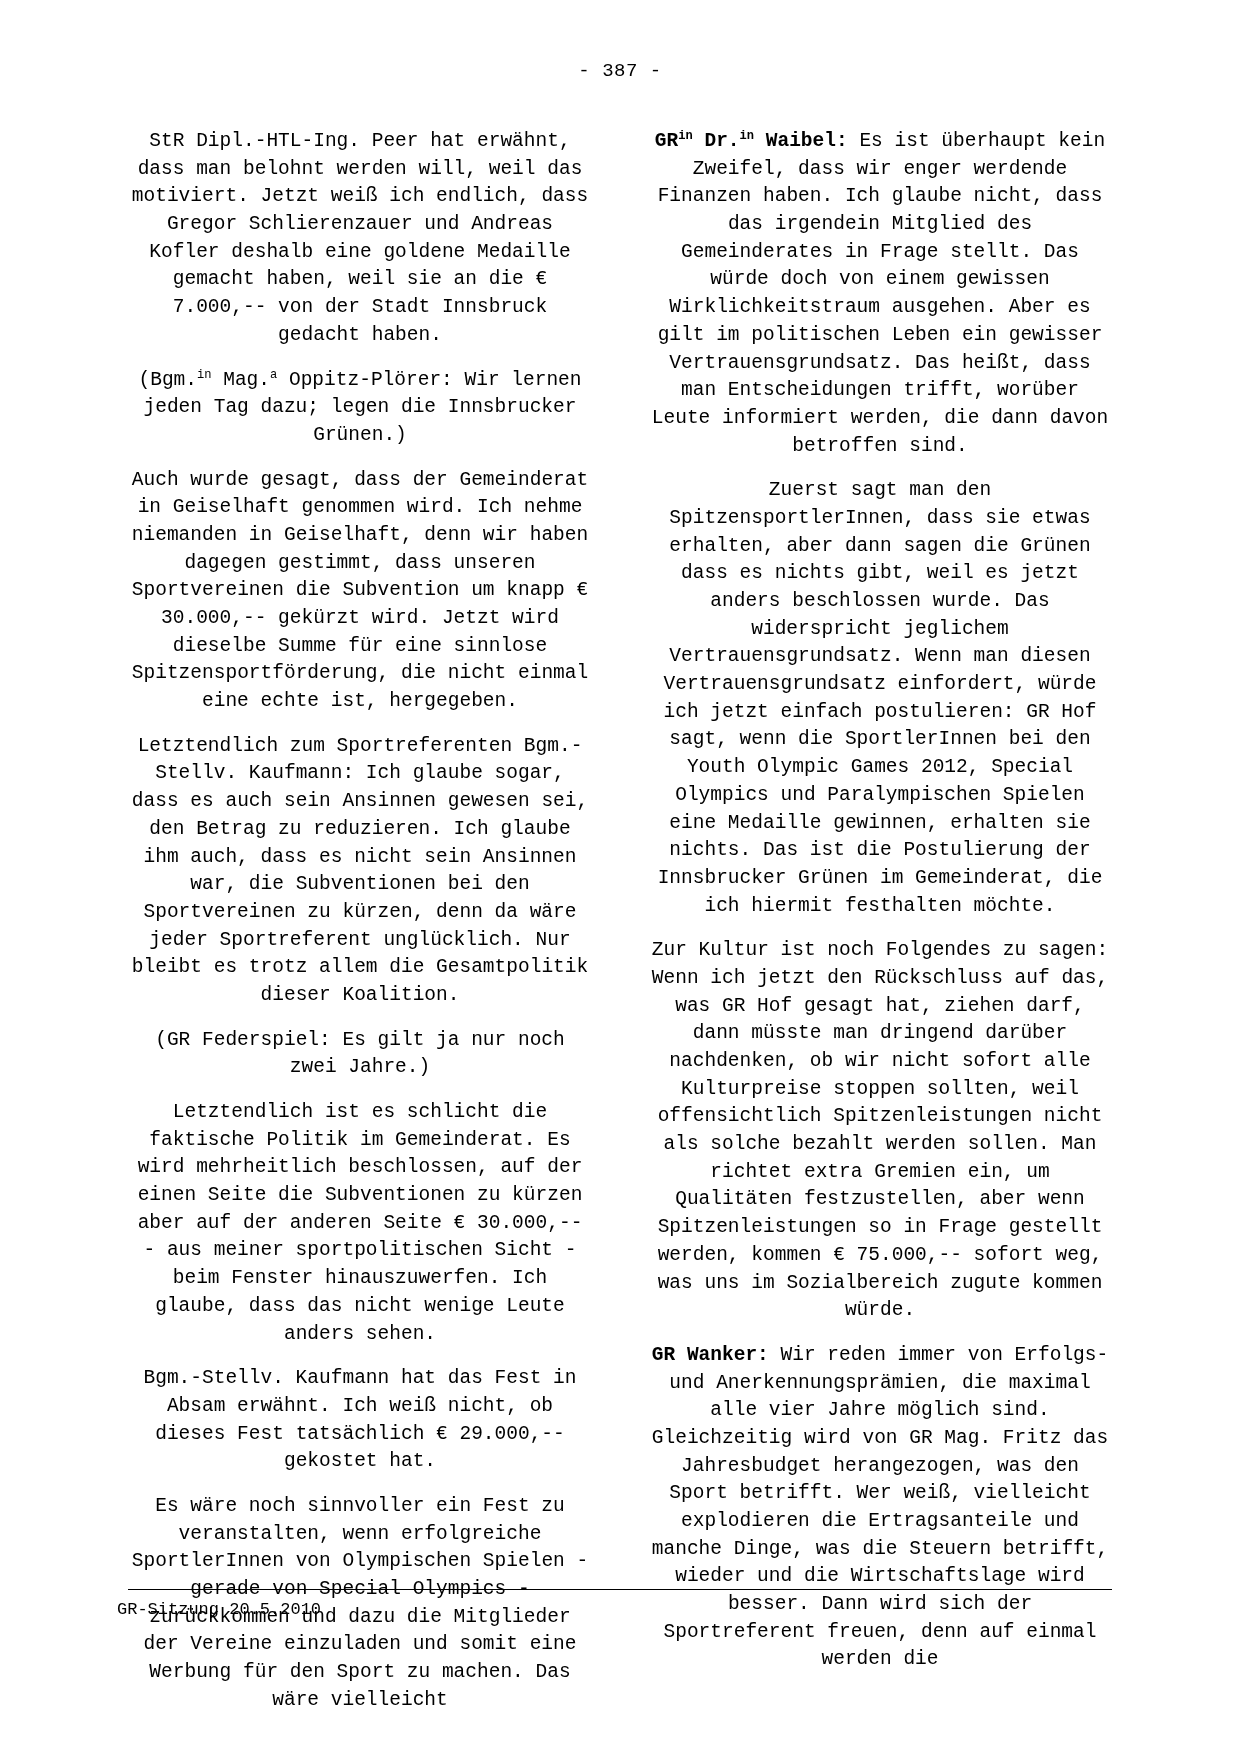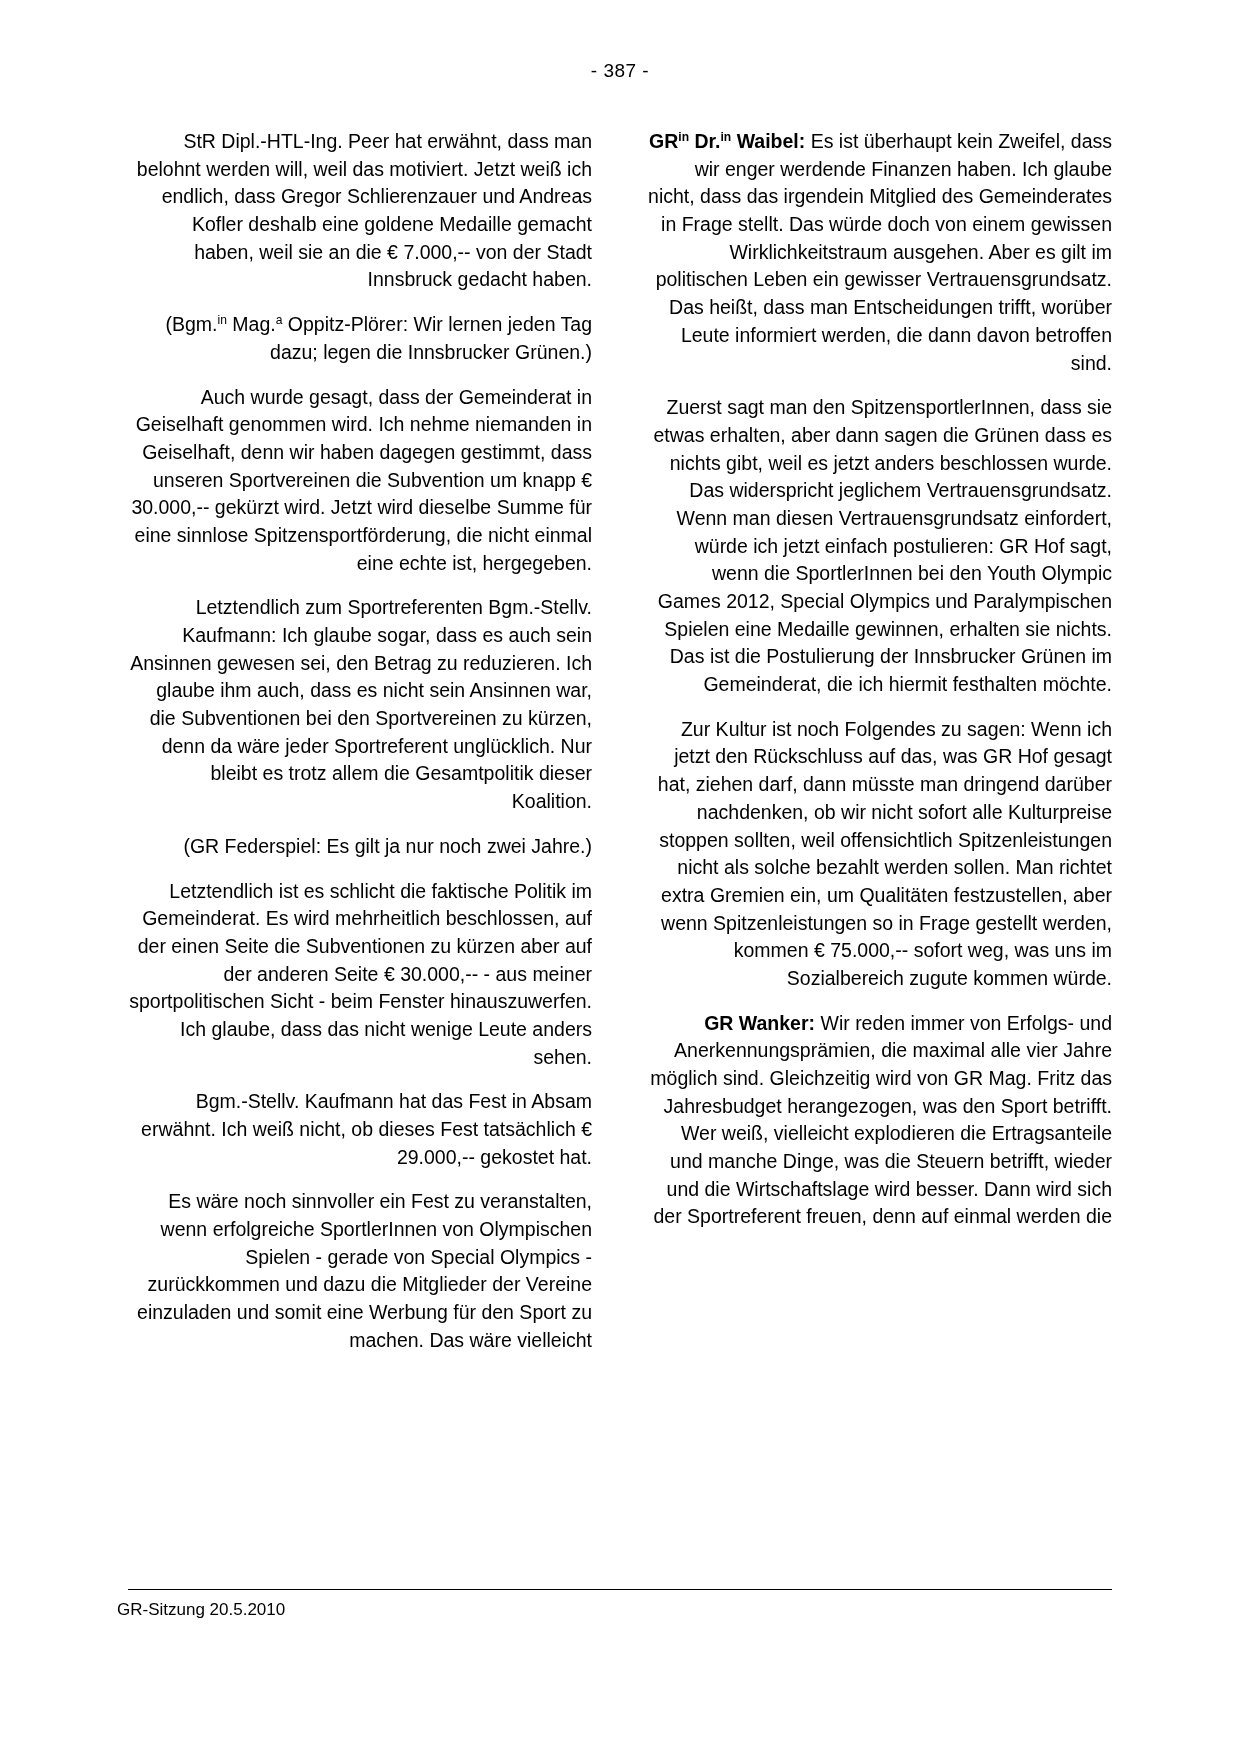--- a/index.html
+++ b/index.html
@@ -5,21 +5,21 @@
   html, body {
     margin: 0;
     padding: 0;
     background: #ffffff;
   }
   .page {
     position: relative;
     width: 1240px;
     height: 1755px;
     background: #ffffff;
-    font-family: Liberation Sans, sans-serif;
+    font-family: Liberation Mono, monospace;
     color: #000000;
     box-sizing: border-box;
   }
   .page-number {
     position: absolute;
     top: 60px;
     left: 0;
     width: 100%;
     text-align: center;
     font-size: 19px;
@@ -33,21 +33,21 @@
     display: flex;
     gap: 56px;
   }
   .col {
     width: 464px;
   }
   p {
     margin: 0 0 17px 0;
     font-size: 19.5px;
     line-height: 1.42;
-    text-align: right;
+    text-align: center;
   }
   p:last-child {
     margin-bottom: 0;
   }
   sup {
     font-size: 0.62em;
     vertical-align: super;
     line-height: 0;
   }
   .speaker {

